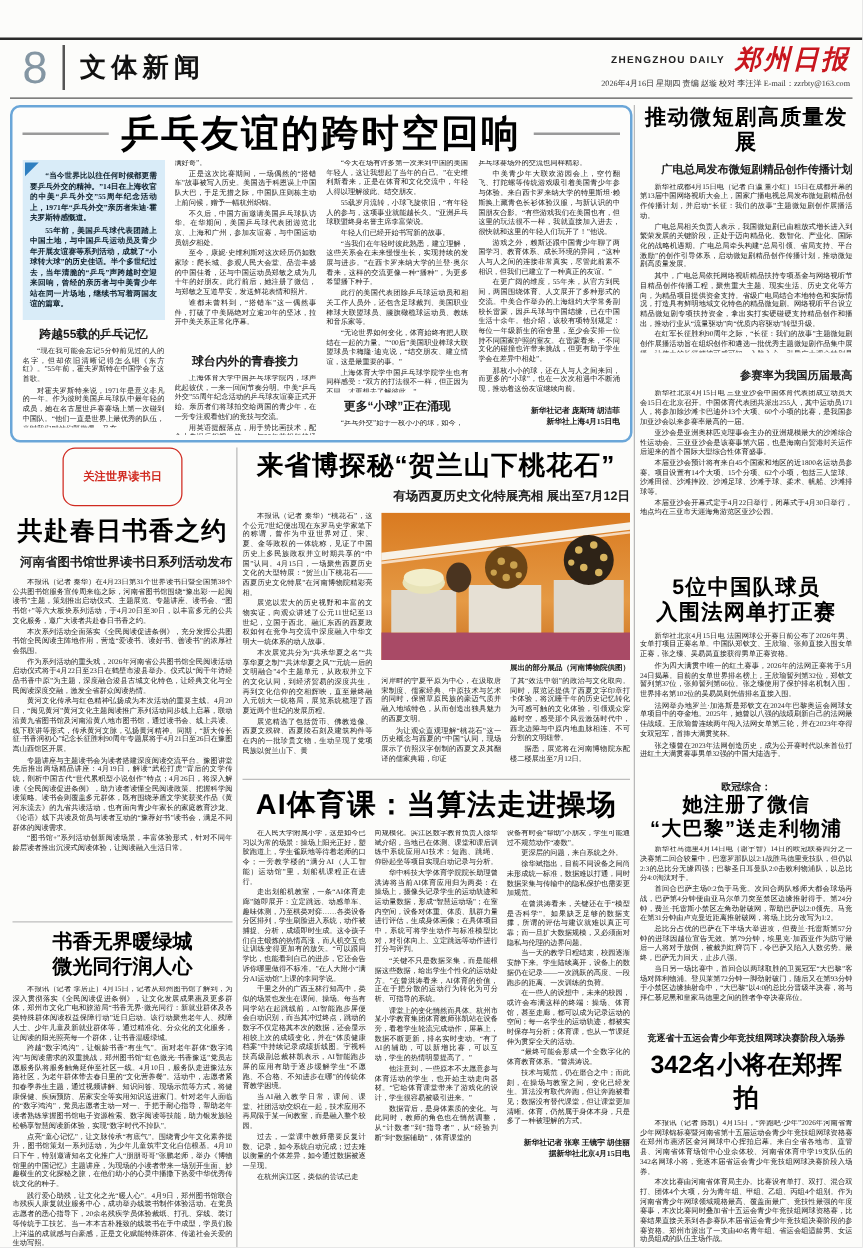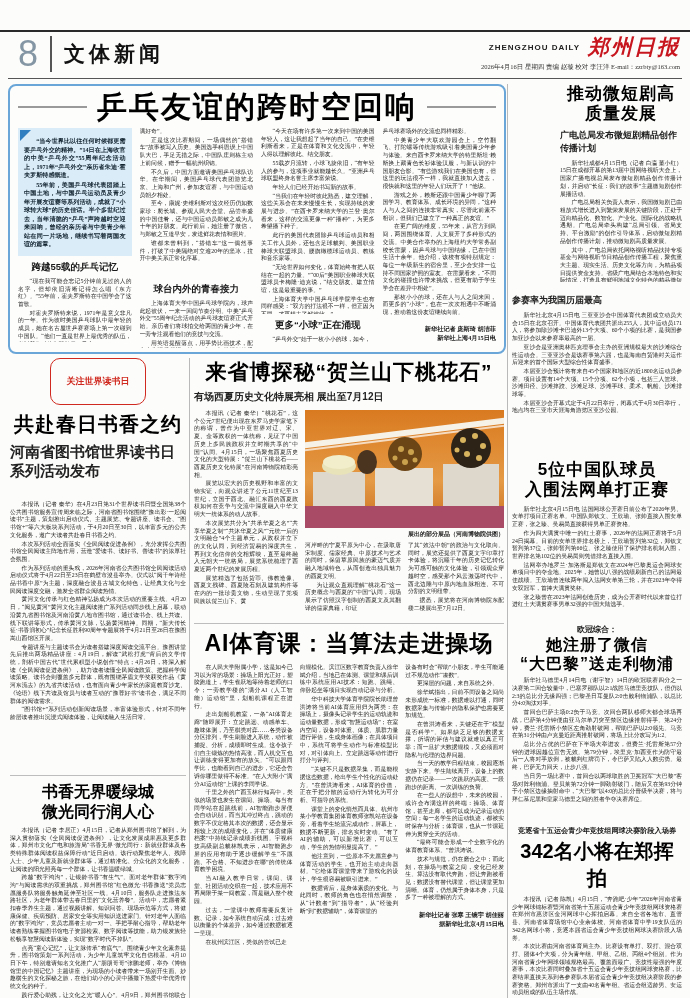--- a/index.html
+++ b/index.html
@@ -15,21 +15,21 @@
   .section-title { font-family:"Liberation Sans",sans-serif; font-size:21px; font-weight:bold; letter-spacing:4px; color:#111; }
   .mast-right { position:absolute; right:10px; top:33px; text-align:right; }
   .mast-row1 { display:flex; justify-content:flex-end; align-items:center; gap:8px; }
   .paper-en { font-family:"Liberation Sans",sans-serif; font-size:8px; font-weight:bold; color:#222; letter-spacing:1px; }
   .paper-cn { font-family:"DejaVu Serif",serif; font-style:italic; font-size:21px; font-weight:bold; color:#c8161e; letter-spacing:2px; }
   .dateline { font-size:6.5px; color:#333; margin-top:2px; }
   .headrule { position:absolute; left:8px; right:8px; top:78px; border-top:1px solid #555; }
 
   
   .art-h1 { font-family:"Liberation Sans",sans-serif; font-weight:bold; text-align:center; color:#000000; }
-  .art-sub { font-family:"Liberation Sans",sans-serif; font-weight:bold; text-align:left; color:#222; }
+  .art-sub { font-family:"Liberation Sans",sans-serif; font-weight:bold; text-align:right; color:#222; }
   .body-txt { font-size:5.8px; line-height:1.33; text-align:justify; overflow:hidden; color:#222; }
   .para { text-indent:2em; margin-bottom:1px; }
   .para.cont { text-indent:0; }
   .byline { text-align:right; font-weight:bold; font-size:6.2px; line-height:1.5; }
   .vrule { position:absolute; width:1px; background:#b9b9b9; }
   .hdiv { border-top:1px solid #bdbdbd; }
 
   
   .lead-box { position:absolute; left:8px; top:84px; width:498px; height:270px; border:2px solid #6aa6d8; border-radius:8px; padding:3px 8px 5px; background:#fdfdfc; }
   .lead-head-row { display:flex; align-items:center; gap:10px; height:36px; }
@@ -39,21 +39,21 @@
   .lcol { flex:1; overflow:hidden; }
   .intro-box { position:relative; background:#d9ecf8; padding:9px 6px 6px; margin-bottom:4px; }
   .intro-box .fold { position:absolute; top:2px; left:2px; width:0; height:0; border-top:11px solid #2f7fc0; border-right:11px solid transparent; }
   .intro-txt { font-size:6.1px; line-height:1.4; font-weight:600; text-align:justify; color:#10222e; }
   .lead-sub { font-family:"Liberation Sans",sans-serif; font-weight:bold; font-size:9.5px; text-align:center; margin:5px 0 4px; }
 
   
   .mid-left { position:absolute; left:10px; top:358px; width:176px; }
   .kicker-pill { display:block; width:96px; margin:0 auto 6px; border:1.5px solid #d02a20; border-radius:10px; color:#d02a20; font-family:"Liberation Sans",sans-serif; font-weight:bold; font-size:9px; text-align:center; padding:16px 0; }
   .reading-h1 { font-size:20px; letter-spacing:1px; }
-  .reading-sub { font-size:15px; margin:5px 0 20px; }
+  .reading-sub { font-size:10px; margin:5px 0 6px; }
   .reading-body { height:268px; }
   .mid-left .hdiv { margin:6px 0; }
   .incl-h1 { font-size:16px; line-height:1.25; }
   .incl-body { height:212px; margin-top:5px; }
 
   
   .mid-center { position:absolute; left:194px; top:358px; width:310px; }
   .museum-h1 { font-size:21px; letter-spacing:1px; }
   .museum-sub { font-size:10px; margin:4px 0 6px; }
   .museum-flex { display:flex; gap:7px; height:208px; overflow:hidden; }
@@ -283,21 +283,21 @@
             </div>
           <div class="byline">新华社记者 张寒 王镜宇 胡佳丽</div>
           <div class="byline">据新华社北京4月15日电</div>
         </div>
       </div>
     </div>
   </div>
 
   <div class="sidebar">
 
-    <div class="sb-art" style="height:198px;margin-left:48px;">
+    <div class="sb-art" style="height:198px;">
       <h2 class="art-h1 sb-h1">推动微短剧高质量发展</h2>
       <div class="art-sub sb-sub">广电总局发布微短剧精品创作传播计划</div>
       <div class="body-txt" style="height:162px;">
           <p class="para">新华社成都4月15日电（记者 白瀛 董小红）15日在成都开幕的第13届中国网络视听大会上，国家广播电视总局发布微短剧精品创作传播计划，并启动“长征：我们的故事”主题微短剧创作展播活动。</p>
           <p class="para">广电总局相关负责人表示，我国微短剧已由粗放式增长进入到繁荣发展的关键阶段，正处于迈向精品化、数智化、产业化、国际化的战略机遇期。广电总局牵头构建“总局引领、省局支持、平台激励”的创作引导体系，启动微短剧精品创作传播计划，推动微短剧高质量发展。</p>
           <p class="para">其中，广电总局依托网络视听精品扶持专项基金与网络视听节目精品创作传播工程，聚焦重大主题、现实生活、历史文化等方向，为精品项目提供资金支持。省级广电局结合本地特色和实际情况，打造具有鲜明地域文化特色的精品微短剧。网络视听平台设立精品微短剧专项扶持资金，拿出实打实硬碰硬支持精品创作和播出，推动行业从“流量驱动”向“优质内容驱动”转型升级。</p>
           <p class="para">在红军长征胜利90周年之际，“长征：我们的故事”主题微短剧创作展播活动旨在组织创作和遴选一批优秀主题微短剧作品集中展播，让伟大的长征精神可感可知、入脑入心，引导广大观众特别是青年一代，在情感共鸣中铭记红色历史，激扬奋进力量，走好新时代的长征路。</p>
         </div>
     </div>
 

